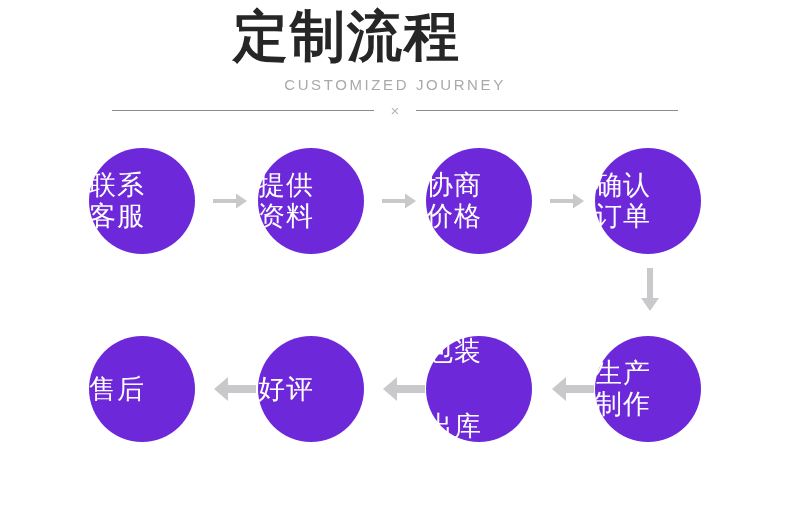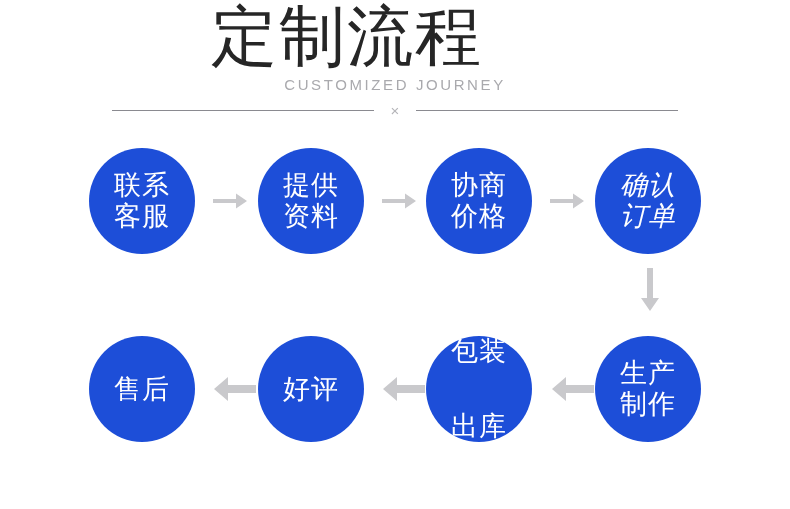--- a/index.html
+++ b/index.html
@@ -20,23 +20,23 @@
     background: #ffffff;
   }
 
   
   .page-title {
     position: absolute;
     left: 0;
     top: 2px;
     width: 694px;
     text-align: center;
-    font-size: 66px;
+    font-size: 55px;
     line-height: 68px;
-    font-weight: normal;
+    font-weight: bold;
     color: #262626;
     letter-spacing: 2px;
     white-space: nowrap;
   }
   .page-subtitle {
     position: absolute;
     left: 0;
     top: 75px;
     width: 790px;
     text-align: center;
@@ -75,41 +75,40 @@
     line-height: 16px;
     color: #b4b4b8;
   }
 
   
   .node {
     position: absolute;
     width: 106px;
     height: 106px;
     border-radius: 50%;
-    background: #1d4ed8;
+    background: #6d28d9;
     color: #ffffff;
     display: flex;
     flex-direction: column;
-    align-items: center;
     justify-content: center;
   }
   .node .line {
     font-size: 27px;
     line-height: 31px;
     font-weight: normal;
     letter-spacing: 1px;
     white-space: nowrap;
     color: #ffffff;
   }
 
   
   .n1 { left: 89px;  top: 148px; }
   .n2 { left: 258px; top: 148px; }
   .n3 { left: 426px; top: 148px; }
-  .n4 { left: 595px; top: 148px; font-style: italic; }
+  .n4 { left: 595px; top: 148px; }
   .n5 { left: 595px; top: 336px; }
   .n6 { left: 426px; top: 336px; gap: 44px; }
   .n7 { left: 258px; top: 336px; }
   .n8 { left: 89px;  top: 336px; gap: 15px; }
 
   
   .arrow {
     position: absolute;
     display: block;
   }

